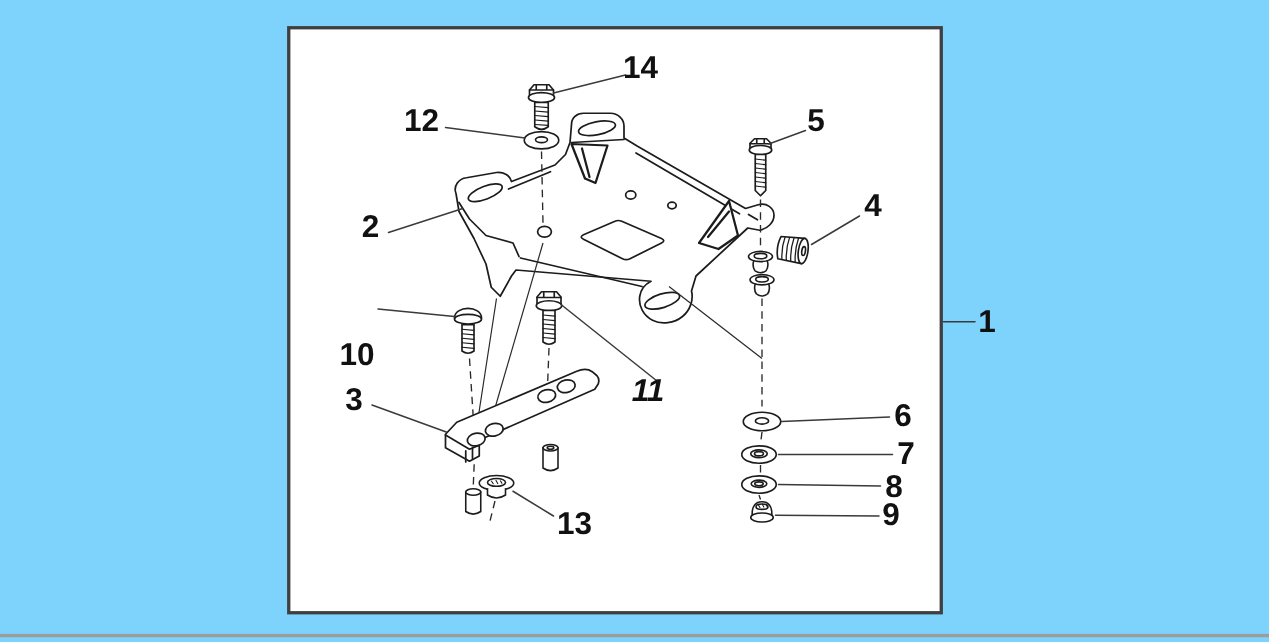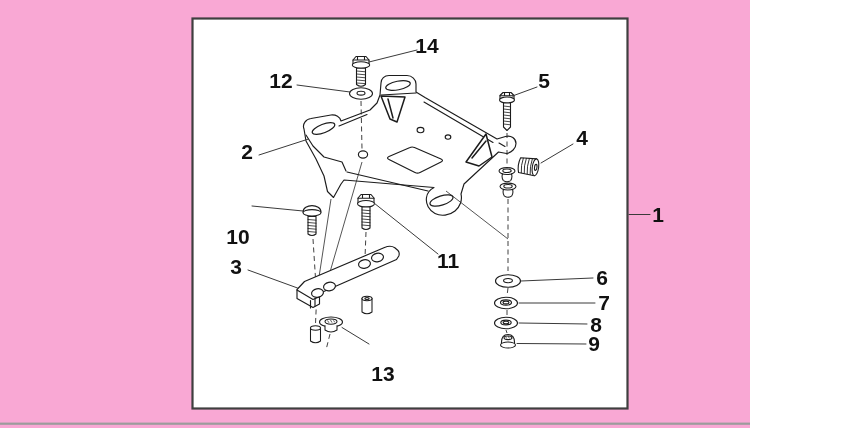--- a/index.html
+++ b/index.html
@@ -1,16 +1,16 @@
 <!DOCTYPE html>
 <html><head>
 <meta charset="utf-8">
 <style>
   html,body{margin:0;padding:0;background:#ffffff;}
-  #stage{position:relative;width:750px;height:428px;background:#f9a8d4;overflow:hidden;
+  #stage{position:relative;width:846px;height:428px;background:#7dd3fc;overflow:hidden;
          font-family:"Liberation Sans",sans-serif;}
   #artwork{position:absolute;left:0;top:0;}
   .callout{position:absolute;transform:translate(-50%,-50%);
            font:700 21px "Liberation Sans",sans-serif;color:#111111;
            white-space:nowrap;user-select:none;}
 </style>
 </head>
 <body>
 
 <div id="stage">
@@ -194,22 +194,22 @@
       <path d="M 629,214.5 L 650,214.5"></path>
     </g>
   </svg>
 
   <div class="callout" style="left:427px;top:46px;">14</div>
   <div class="callout" style="left:281px;top:81px;text-align:center;">12</div>
   <div class="callout" style="left:544px;top:81px;">5</div>
   <div class="callout" style="left:582px;top:138px;">4</div>
   <div class="callout" style="left:247px;top:152px;">2</div>
   <div class="callout" style="left:238px;top:206px;margin-top:31px;">10</div>
-  <div class="callout" style="left:448px;top:261px;">11</div>
+  <div class="callout" style="left:432px;top:261px;font-style:italic;">11</div>
   <div class="callout" style="left:236px;top:267px;">3</div>
-  <div class="callout" style="left:383px;top:350px;margin-top:24px;">13</div>
+  <div class="callout" style="left:383px;top:350px;">13</div>
   <div class="callout" style="left:602px;top:278px;">6</div>
   <div class="callout" style="left:604px;top:303px;">7</div>
   <div class="callout" style="left:596px;top:325px;">8</div>
   <div class="callout" style="left:594px;top:344px;">9</div>
   <div class="callout" style="left:658px;top:215px;">1</div>
 
 </div>
 
 </body></html>

